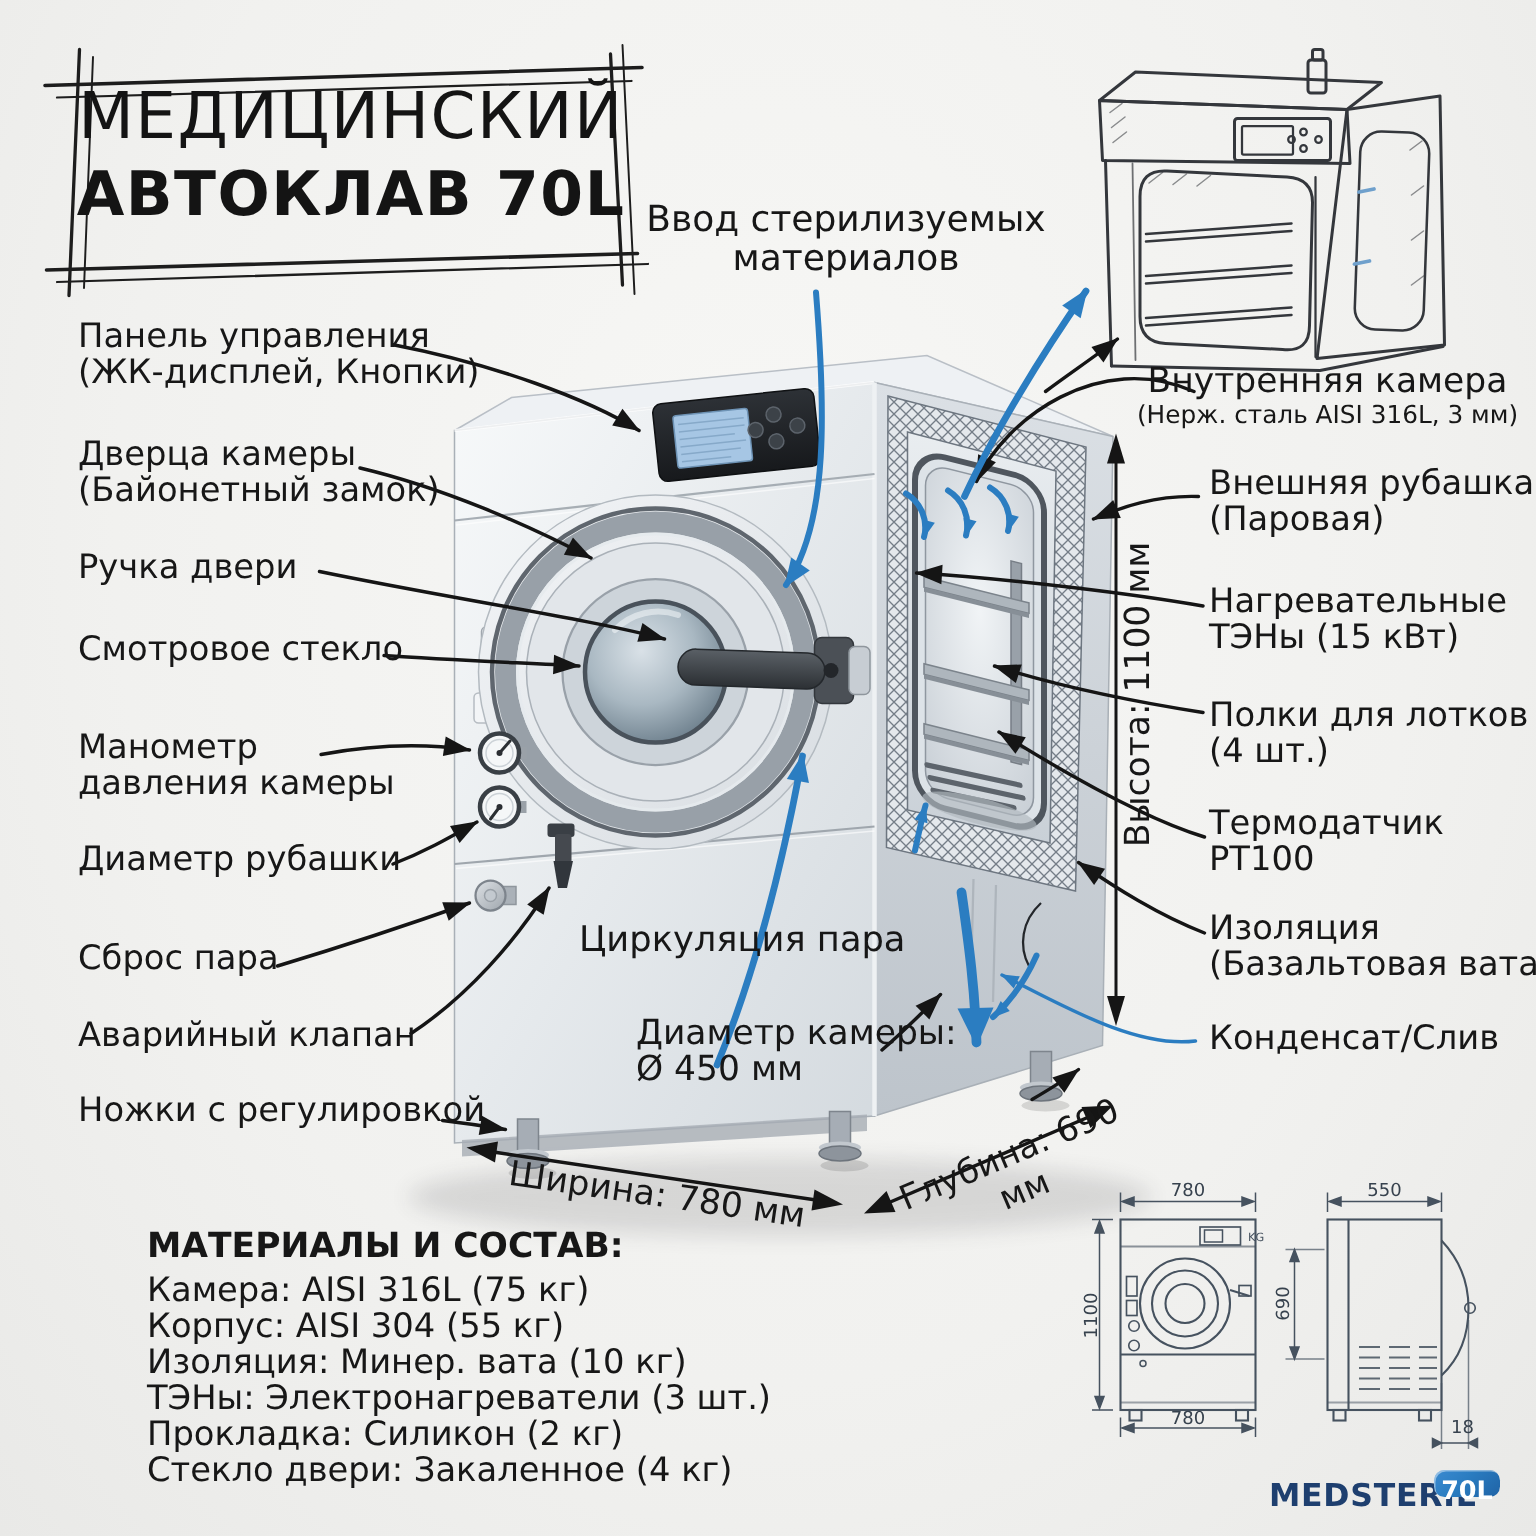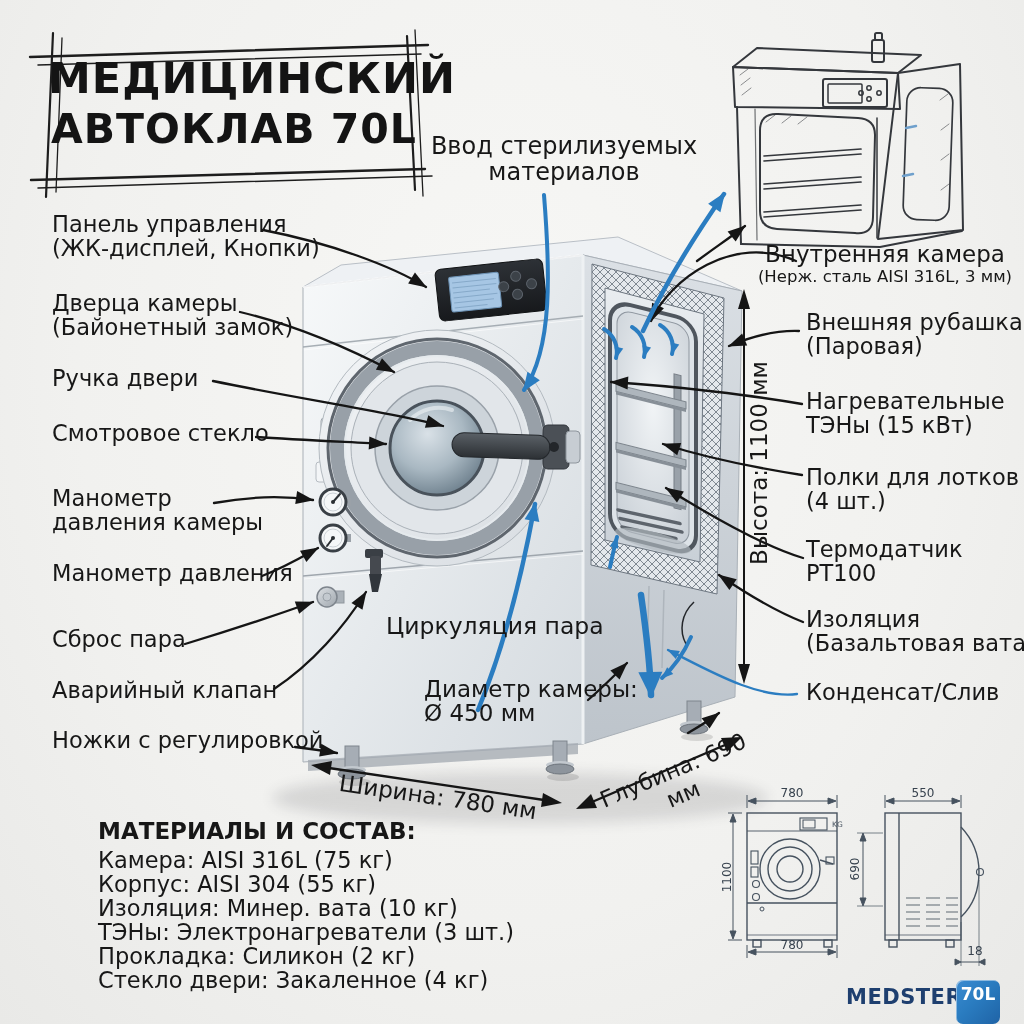--- a/index.html
+++ b/index.html
@@ -4,32 +4,32 @@
 <style>
   html,body{margin:0;padding:0;background:#e8e8e6;}
   .canvas{position:relative;width:1024px;height:1024px;margin:0 auto;overflow:hidden;
           background:radial-gradient(ellipse at 50% 35%, #f7f7f5 0%, #f1f1ef 60%, #e9e9e7 100%);
           font-family:"DejaVu Sans","Liberation Sans",sans-serif;color:#171717;}
   svg.scene{position:absolute;left:0;top:0;z-index:1;}
   .lbl{position:absolute;z-index:2;font-size:22.5px;line-height:23.5px;white-space:nowrap;color:#171717;}
   .lbl .sub{display:block;}
   .c{text-align:center;}
   .title-box{position:absolute;left:48px;top:52px;width:372px;z-index:2;text-align:center;}
-  .title-box .t1{font-size:43px;font-weight:bold;letter-spacing:1px;line-height:52px;color:#141414;}
+  .title-box .t1{font-size:43px;font-weight:normal;letter-spacing:1px;line-height:52px;color:#141414;}
   .title-box .t2{font-size:41px;font-weight:bold;letter-spacing:1px;line-height:50px;color:#141414;}
   .intake{position:absolute;left:430px;top:133px;width:268px;text-align:center;font-size:24px;line-height:26px;z-index:2;}
   .rot{transform-origin:center center;}
   .dim-text{position:absolute;z-index:2;font-size:23px;}
   .mat{position:absolute;left:52px;z-index:2;font-size:22.5px;margin-left:46px;}
   .mat-head{font-weight:bold;font-size:23px;}
   .tech-num{position:absolute;z-index:2;font-size:12px;color:#37424e;text-align:center;}
   .kg{position:absolute;z-index:2;font-size:7.5px;color:#46525f;padding-left:17px;}
   .brand{position:absolute;left:846px;top:985px;z-index:2;font-size:21px;font-weight:bold;
          letter-spacing:.5px;color:#1e3f6f;}
-  .badge{position:absolute;left:956px;top:980px;width:44px;height:44px;z-index:2;border-radius:7px;
+  .badge{position:absolute;left:956px;top:980px;width:44px;height:18px;z-index:2;border-radius:7px;
          background:linear-gradient(135deg,#3b8bd1 0%,#2a7cc0 45%,#1f63a6 100%);
          color:#fff;font-size:17px;font-weight:bold;text-align:center;line-height:28px;
          box-shadow:inset 1px 1px 0 rgba(255,255,255,.45);}
   .sub-small{display:block;font-size:16.5px;line-height:19px;}
 </style>
 </head>
 <body>
 
 <div class="canvas">
 
@@ -403,21 +403,21 @@
   <span>Ручка двери</span>
 </div>
 <div class="lbl" style="left:52px;top:422px">
   <span>Смотровое стекло</span>
 </div>
 <div class="lbl" style="left:52px;top:487px">
   <span>Манометр</span>
   <span class="sub">давления камеры</span>
 </div>
 <div class="lbl" style="left:52px;top:562px">
-  <span>Манометр давления</span>
+  <span>Диаметр рубашки</span>
 </div>
 <div class="lbl" style="left:52px;top:628px">
   <span>Сброс пара</span>
 </div>
 <div class="lbl" style="left:52px;top:679px">
   <span>Аварийный клапан</span>
 </div>
 <div class="lbl" style="left:52px;top:729px">
   <span>Ножки с регулировкой</span>
 </div>

